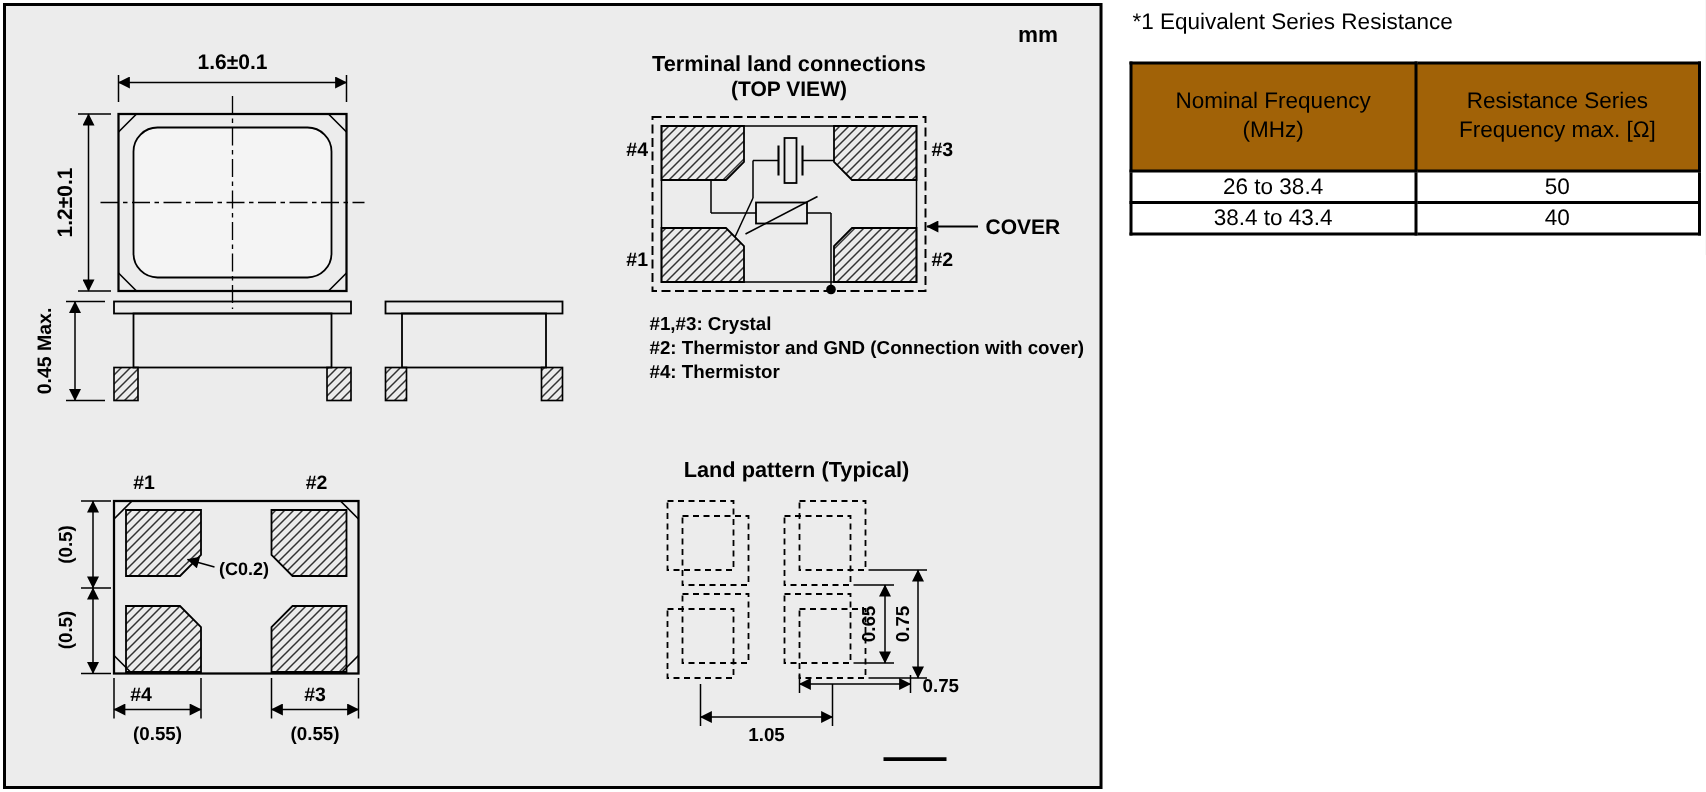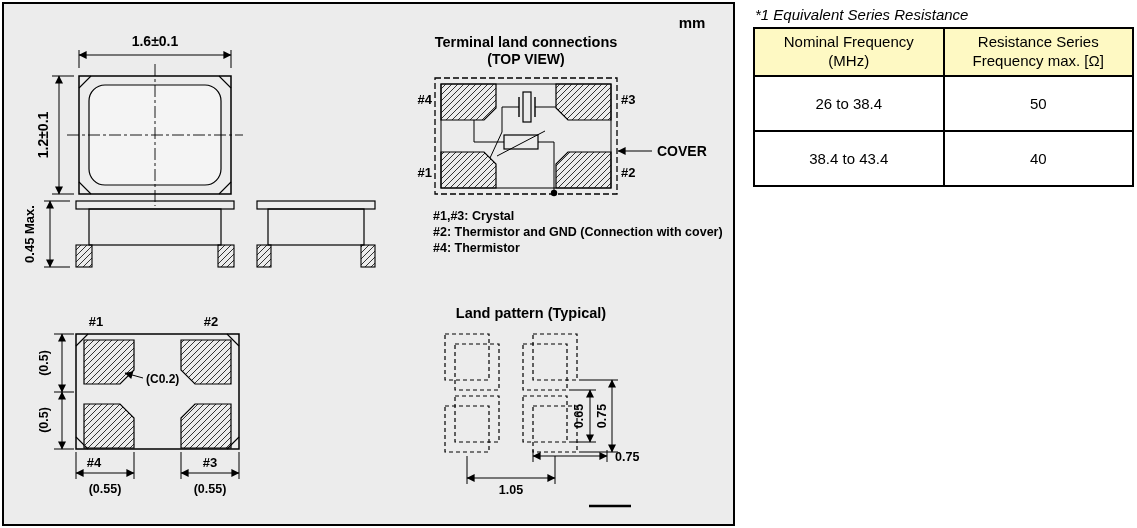--- a/index.html
+++ b/index.html
@@ -11,28 +11,28 @@
     width:733px; height:524px;
     background:#ececec;
     border:2px solid #000;
     overflow:hidden;
     font-weight:bold;
   }
   .panel svg { display:block; }
   svg text { fill:#000; }
 
   .esr { position:absolute; left:753px; top:6px; width:381px; }
-  .esr-title { font-size:15px; margin:0 0 4px 2px; white-space:nowrap;font-style:italic; }
+  .esr-title { font-size:15px; margin:0 0 18px 2px; white-space:nowrap; }
   table.esr-table { border-collapse:collapse; width:100%; table-layout:fixed; }
   table.esr-table th, table.esr-table td {
     border:2px solid #000; text-align:center; vertical-align:middle;
     font-size:15px; color:#000;
   }
-  table.esr-table th { background:#fef9c3; font-weight:normal; padding:4px 4px; line-height:1.25; }
-  table.esr-table td { background:#fff; height:15px; padding:18px 4px; }
+  table.esr-table th { background:#a16207; font-weight:normal; padding:16px 4px; line-height:1.25; }
+  table.esr-table td { background:#fff; height:15px; padding:1px 4px; }
 </style>
 </head>
 <body>
 
 <div class="panel">
 <svg width="729" height="520" viewBox="0 0 729 520" xmlns="http://www.w3.org/2000/svg">
   <defs>
     <pattern id="hatch" width="6" height="6" patternUnits="userSpaceOnUse">
       <path d="M0,6 L6,0 M-1,1 L1,-1 M5,7 L7,5" stroke="#333" stroke-width="1" fill="none"></path>
     </pattern>

